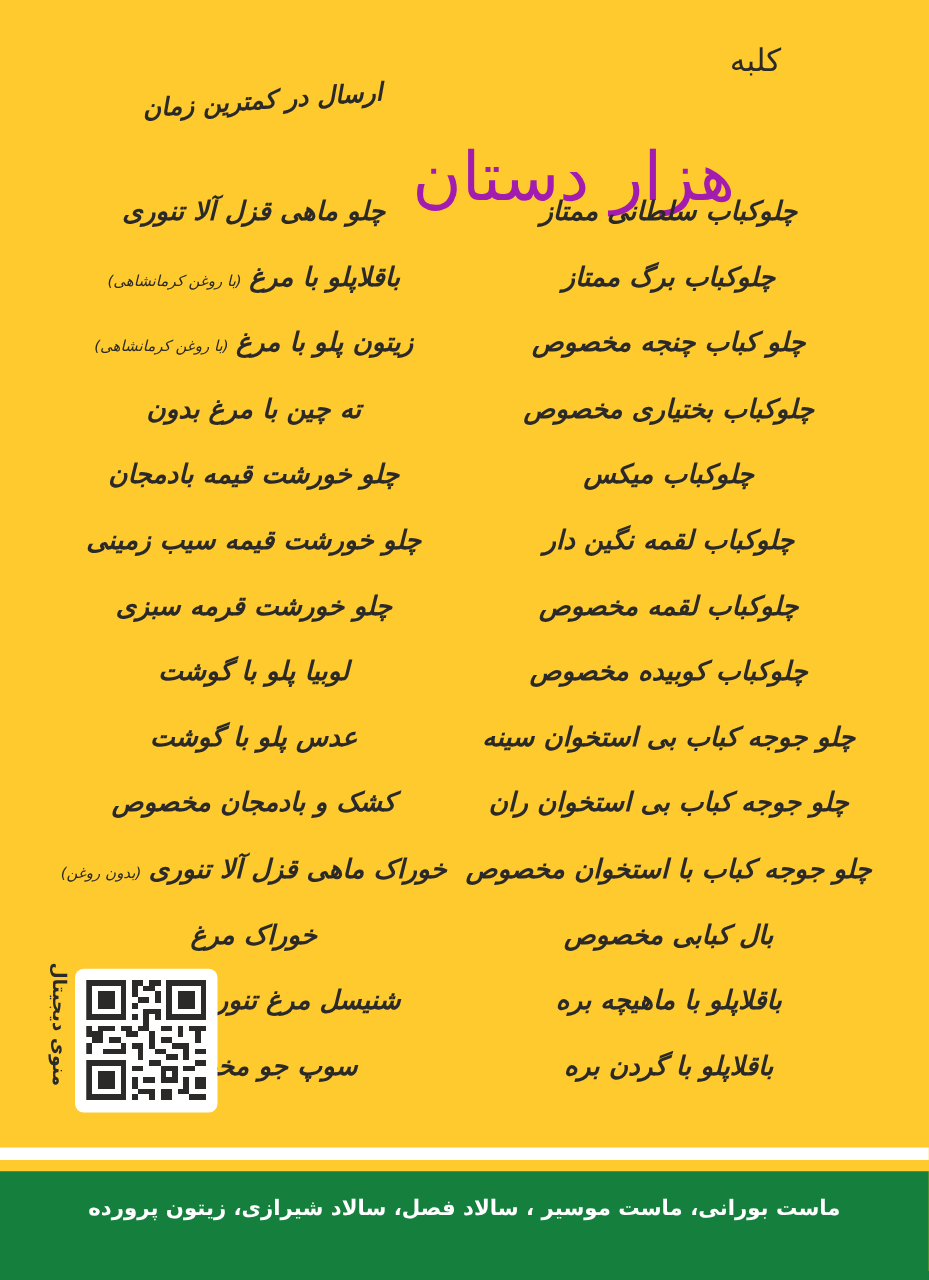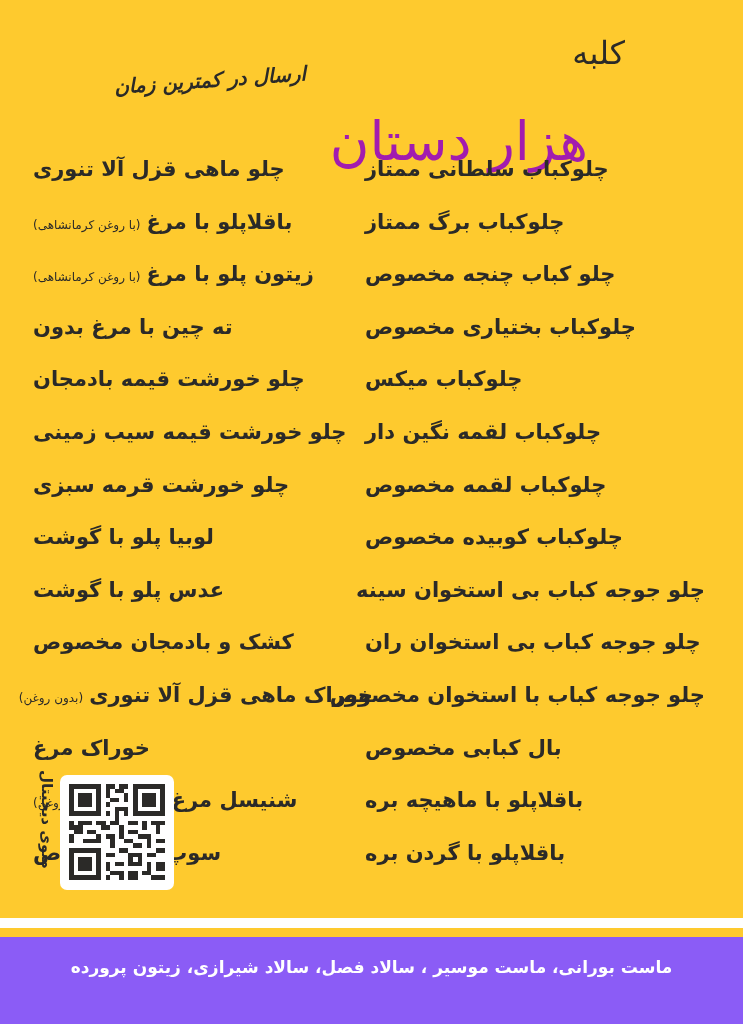--- a/index.html
+++ b/index.html
@@ -5,39 +5,39 @@
   html, body { margin: 0; padding: 0; }
   body {
     width: 743px; height: 1024px; overflow: hidden; position: relative;
     background: #FECA2E;
     font-family: "DejaVu Sans", sans-serif;
     color: #2B2A28;
   }
   .poster { position: absolute; inset: 0; }
   .brand-small {
     position: absolute; left: 555px; top: 34px; width: 70px;
-    font-family: "DejaVu Serif", serif; font-size: 32px; color: #2B2A28;
+    font-family: "DejaVu Serif", serif; font-size: 25px; color: #2B2A28;
     direction: rtl; text-align: right; white-space: nowrap;
   }
   .brand-title {
     position: absolute; left: 338px; top: 62px; width: 250px;
     font-family: "DejaVu Sans", sans-serif; font-size: 54px; line-height: 64px;
     color: #a21caf; direction: rtl; text-align: center; white-space: nowrap;
     letter-spacing: 1px;
     margin-top: 48px;
   }
   .tagline {
     position: absolute; left: 110px; top: 68px; width: 200px;
     font-family: "DejaVu Serif", serif; font-style: italic; font-weight: bold;
     font-size: 20px; color: #2B2A28; direction: rtl; text-align: center;
     white-space: nowrap; transform: rotate(-4deg);
   }
   .col {
-    position: absolute; direction: rtl; text-align: left;
-    list-style: none; margin: 0; padding: 0;
+    position: absolute; direction: rtl; text-align: center;
+    list-style: none; margin: 0; padding: 0; font-style: italic;
   }
   .col li {
     height: 52.6px; line-height: 52.6px; white-space: nowrap;
     font-weight: bold; font-size: 21px; color: #2B2A28;
   }
   .col-right { right: 38px; top: 143px; width: 340px; }
   .col-left { right: 370px; top: 143px; width: 340px; }
   .col li .note { font-size: 12px; font-weight: normal; margin-right: 6px; }
   .qr-box {
     position: absolute; left: 60px; top: 775px; width: 114px; height: 115px;
@@ -47,21 +47,21 @@
   .qr-label {
     position: absolute; left: 12px; top: 770px; width: 120px; height: 30px;
     transform-origin: 0 0; transform: translate(44px, 0) rotate(90deg);
     font-size: 15px; font-weight: bold; color: #2B2A28;
     direction: rtl; text-align: left; white-space: nowrap;
   }
   .stripe-white { position: absolute; left: 0; top: 918px; width: 743px; height: 10px; background: #FFFFFF; }
   .stripe-yellow { position: absolute; left: 0; top: 928px; width: 743px; height: 9px; background: #FECA2E; }
   .footer {
     position: absolute; left: 0; top: 937px; width: 743px; height: 87px;
-    background: #8b5cf6; color: #FFFFFF;
+    background: #15803d; color: #FFFFFF;
   }
   .footer-text {
     position: absolute; left: 0; right: 0; top: 20px; text-align: center;
     direction: rtl; font-weight: bold; font-size: 17px; white-space: nowrap;
   }
 </style>
 </head>
 <body>
 
 <div class="poster">

